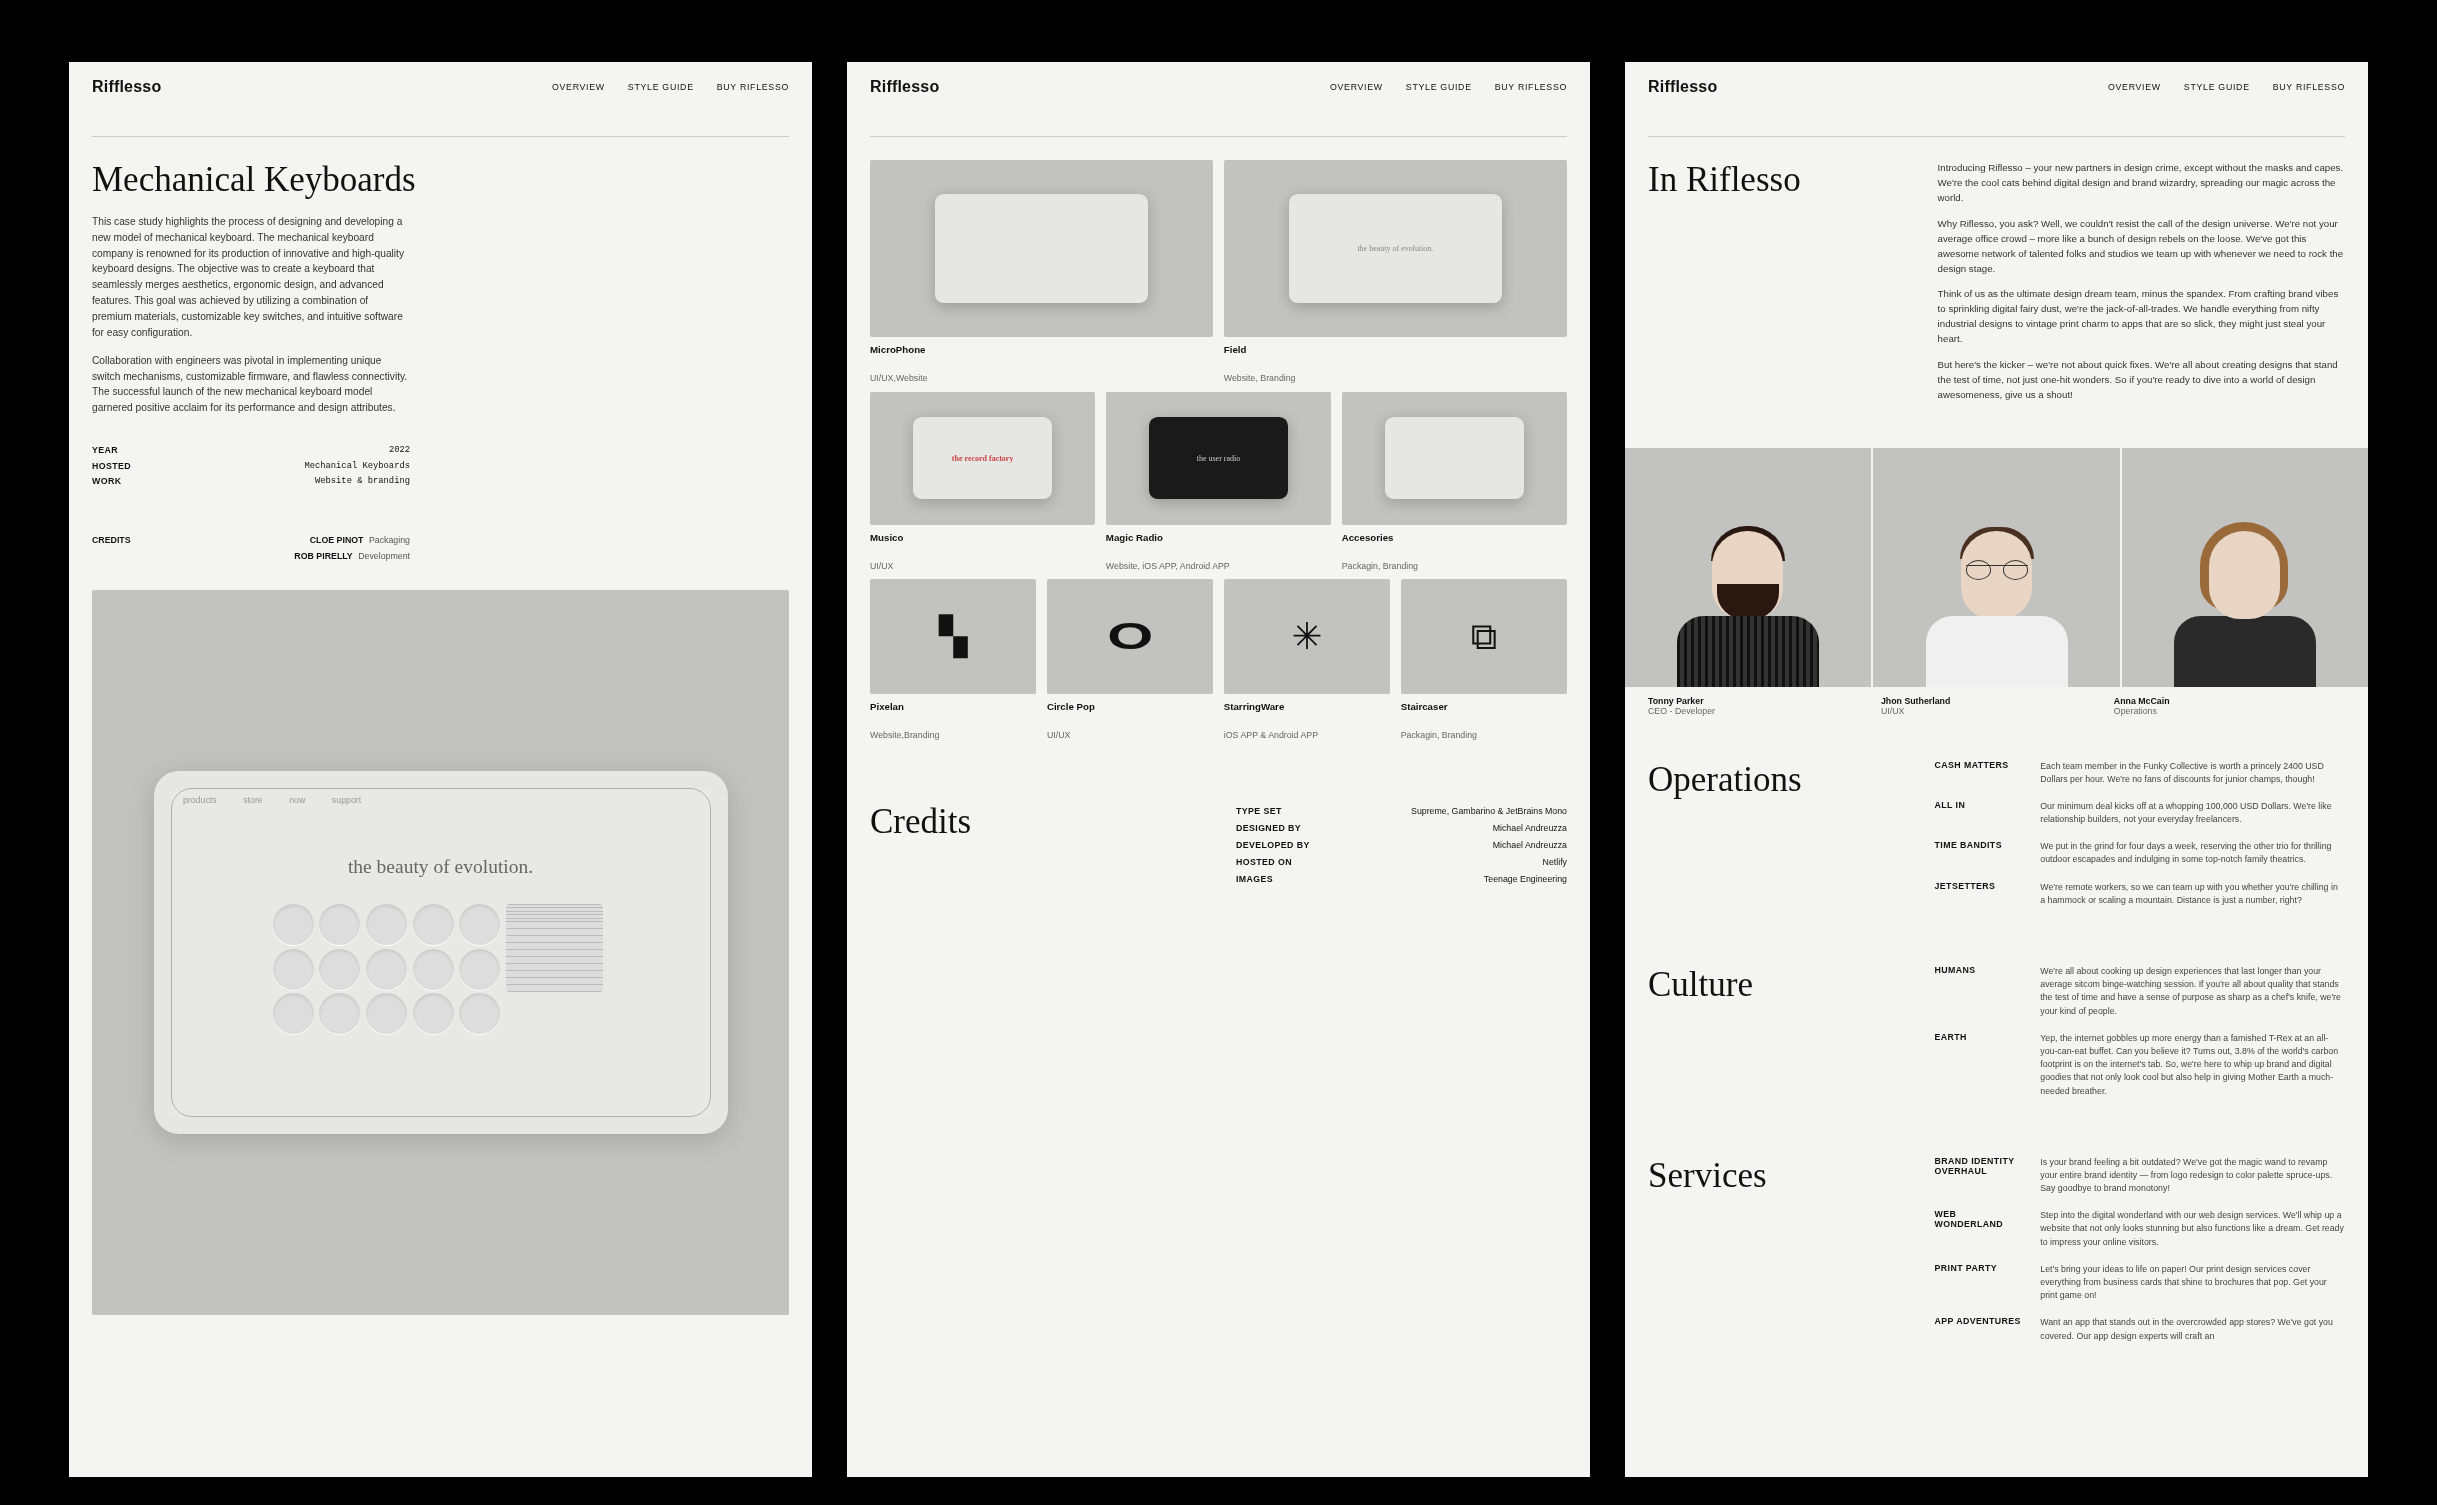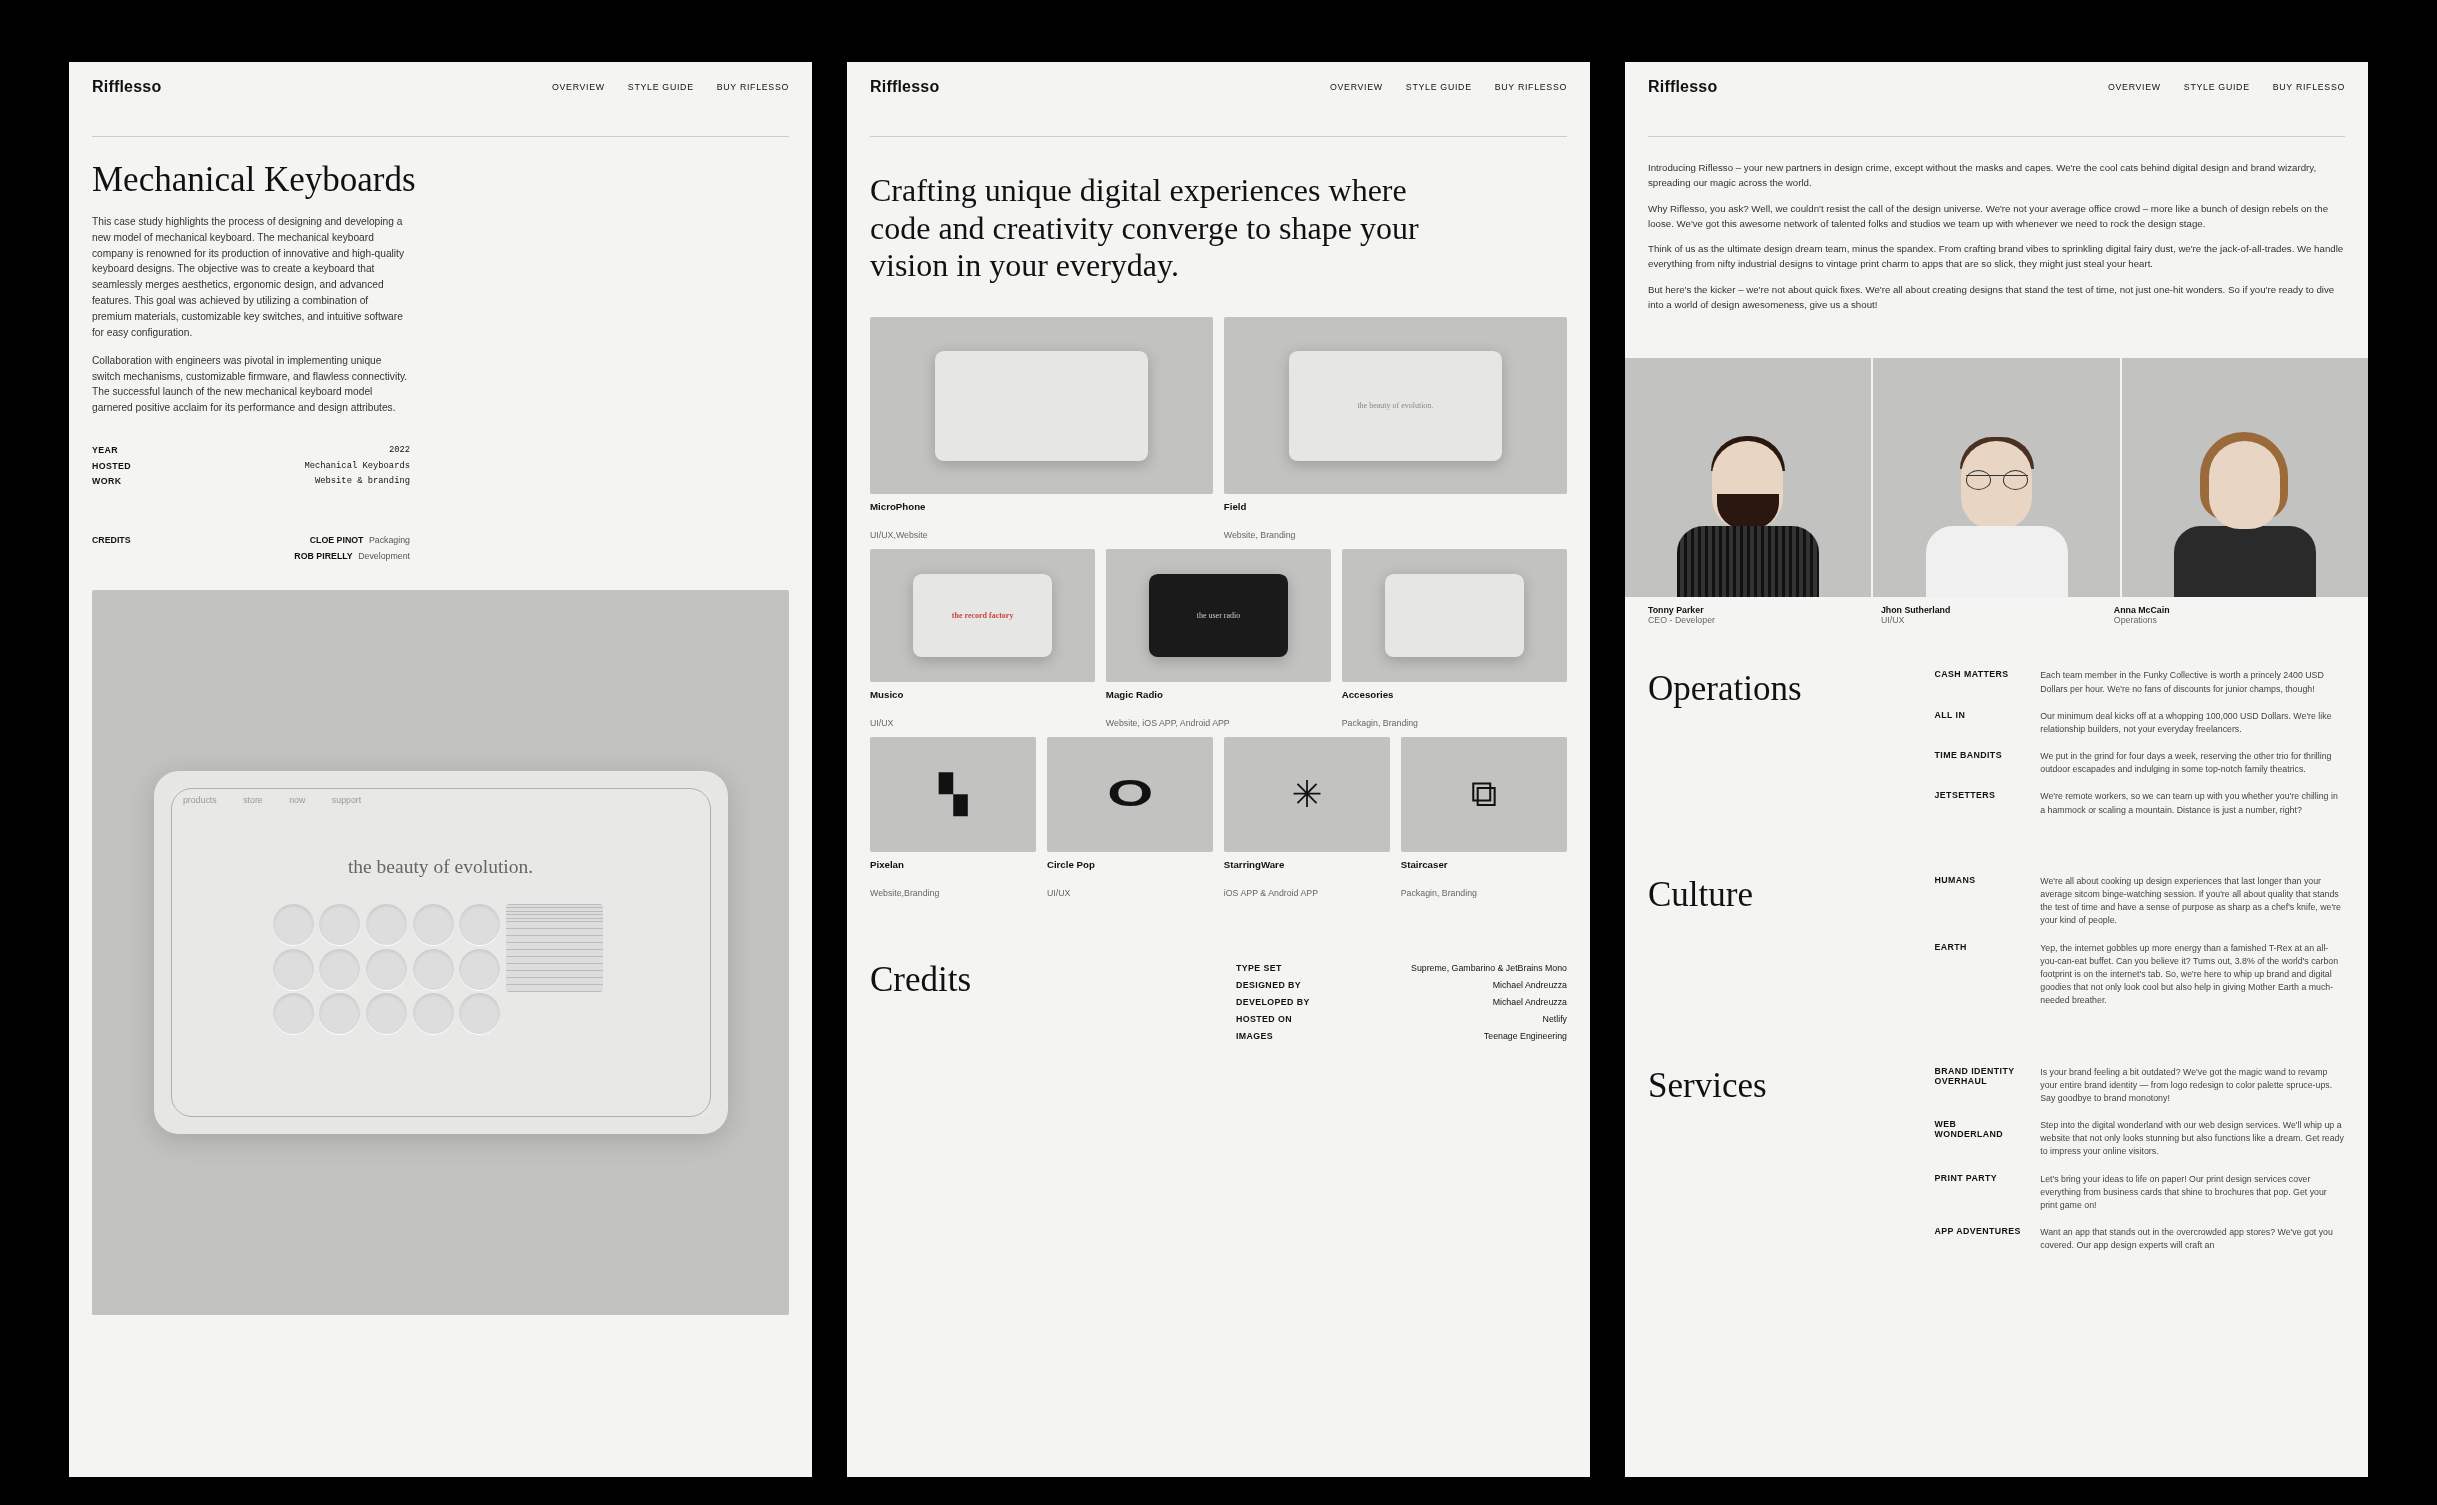--- a/index.html
+++ b/index.html
@@ -167,21 +167,20 @@
   <div class="nav">
     <div class="logo">Rifflesso</div>
     <div class="nav-links">
       <span>OVERVIEW</span>
       <span>STYLE GUIDE</span>
       <span>BUY RIFLESSO</span>
     </div>
   </div>
   <div class="content">
     <div class="hr"></div>
-    <h1>Crafting unique digital experiences where code and creativity converge to shape your vision in your everyday.</h1>
 
     <div class="grid g2">
       <div class="card">
         <div class="thumb">
             <div class="mini-tablet"></div>
           </div>
         <div class="title">MicroPhone</div>
         <div class="sub">UI/UX,Website</div>
       </div>
       <div class="card">
@@ -281,20 +280,21 @@
     <div class="logo">Rifflesso</div>
     <div class="nav-links">
       <span>OVERVIEW</span>
       <span>STYLE GUIDE</span>
       <span>BUY RIFLESSO</span>
     </div>
   </div>
   <div class="content">
     <div class="hr"></div>
     <div class="intro">
+      <h1>In Riflesso</h1>
       <div class="txt">
         <p>Introducing Riflesso – your new partners in design crime, except without the masks and capes. We're the cool cats behind digital design and brand wizardry, spreading our magic across the world.</p>
         <p>Why Riflesso, you ask? Well, we couldn't resist the call of the design universe. We're not your average office crowd – more like a bunch of design rebels on the loose. We've got this awesome network of talented folks and studios we team up with whenever we need to rock the design stage.</p>
         <p>Think of us as the ultimate design dream team, minus the spandex. From crafting brand vibes to sprinkling digital fairy dust, we're the jack-of-all-trades. We handle everything from nifty industrial designs to vintage print charm to apps that are so slick, they might just steal your heart.</p>
         <p>But here's the kicker – we're not about quick fixes. We're all about creating designs that stand the test of time, not just one-hit wonders. So if you're ready to dive into a world of design awesomeness, give us a shout!</p>
       </div>
     </div>
 
     <div class="team">
       <div class="photo">

